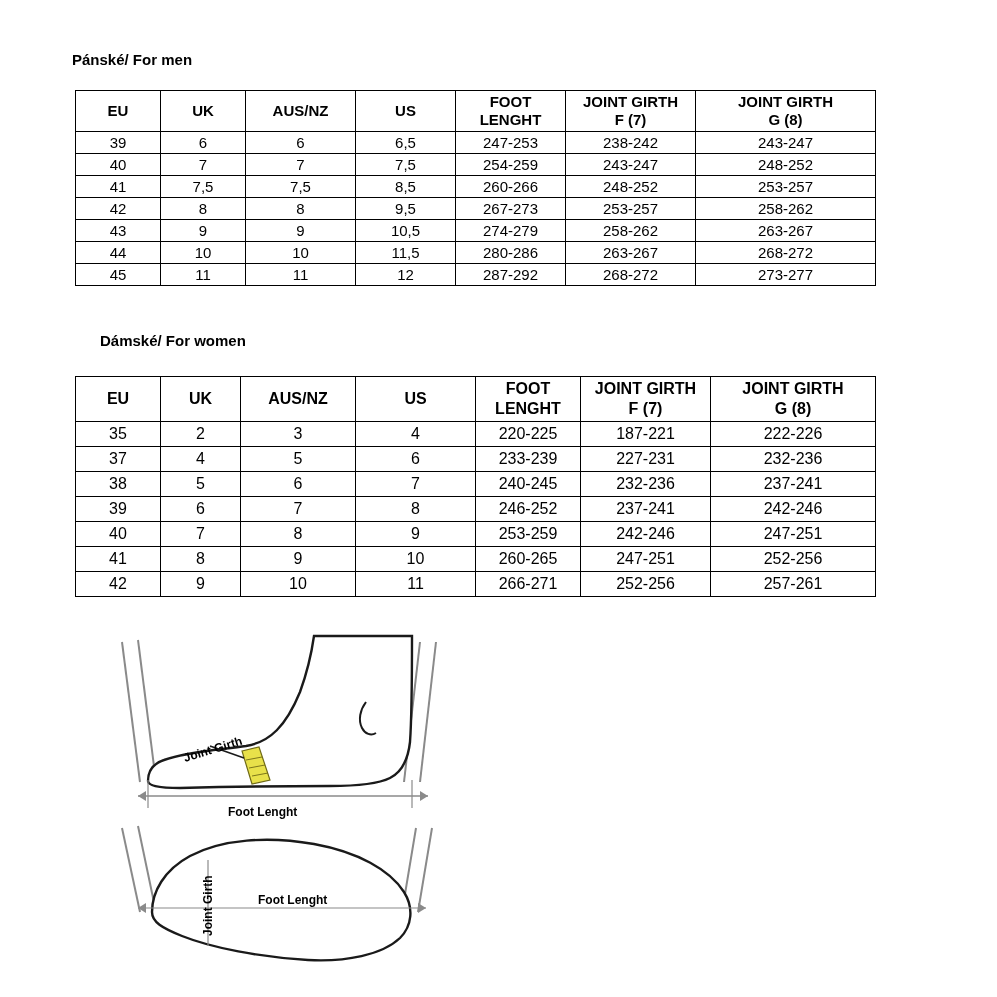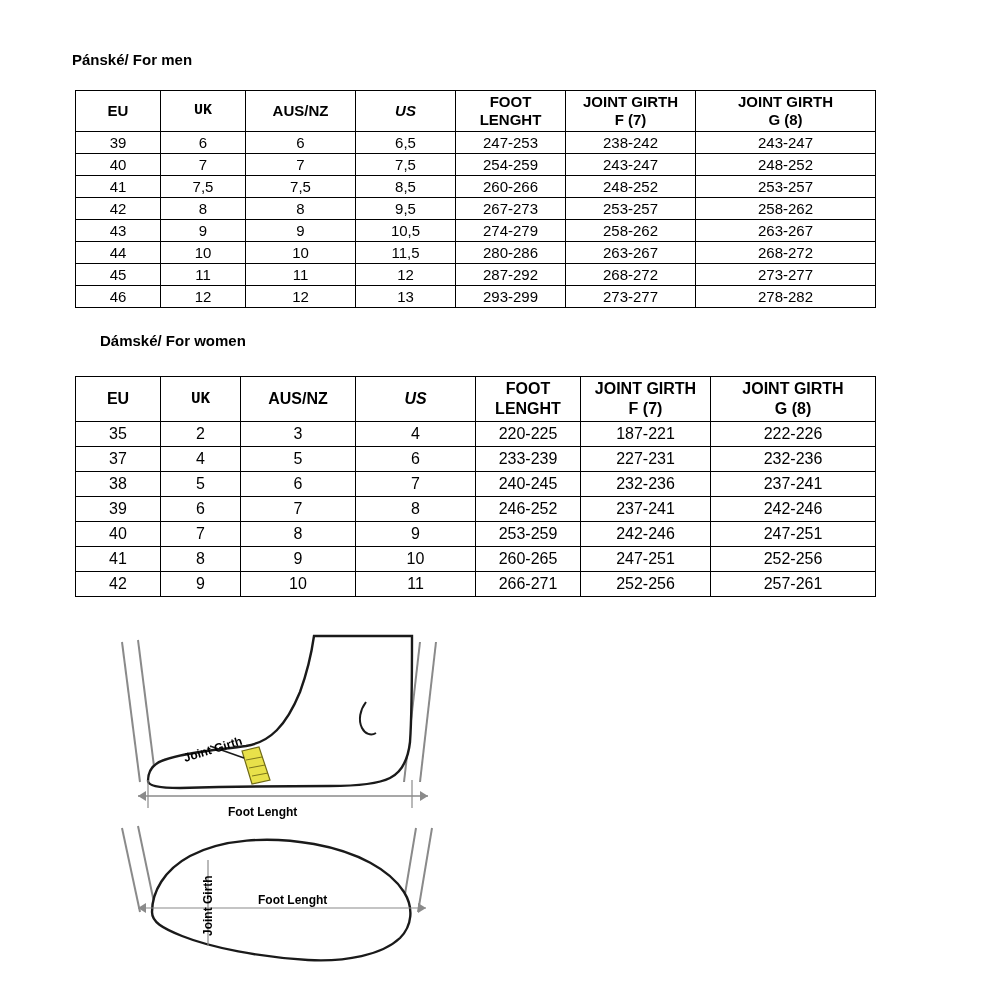--- a/index.html
+++ b/index.html
@@ -47,23 +47,23 @@
     line-height: 18px;
     padding: 2px 2px;
   }
   table.size-table thead th .l2 { display: block; }
 
   #men-table { left: 75px; top: 90px; width: 800px; }
   #women-table { left: 75px; top: 376px; width: 800px; }
 
   
   .c0 { width: 85px; }
-  .c1 { width: 85px; font-family: Liberation Mono, monospace; }
+  .c1 { width: 85px; }
   .c2 { width: 110px; }
-  .c3 { width: 100px; font-style: italic; }
+  .c3 { width: 100px; }
   .c4 { width: 110px; }
   .c5 { width: 130px; }
   .c6 { width: 180px; }
 
   #women-table .c0 { width: 85px; }
   #women-table .c1 { width: 80px; }
   #women-table .c2 { width: 115px; }
   #women-table .c3 { width: 120px; }
   #women-table .c4 { width: 105px; }
   #women-table .c5 { width: 130px; }
@@ -164,29 +164,20 @@
         <td>268-272</td>
       </tr>
       <tr>
         <td>45</td>
         <td>11</td>
         <td>11</td>
         <td>12</td>
         <td>287-292</td>
         <td>268-272</td>
         <td>273-277</td>
-      </tr>
-      <tr>
-        <td>46</td>
-        <td>12</td>
-        <td>12</td>
-        <td>13</td>
-        <td>293-299</td>
-        <td>273-277</td>
-        <td>278-282</td>
       </tr>
     </tbody>
   </table>
 
   <div class="section-title" id="women-title">Dámské/ For women</div>
 
   <table class="size-table" id="women-table">
     <thead>
       <tr>
         <th class="c0"><span>EU</span></th>

